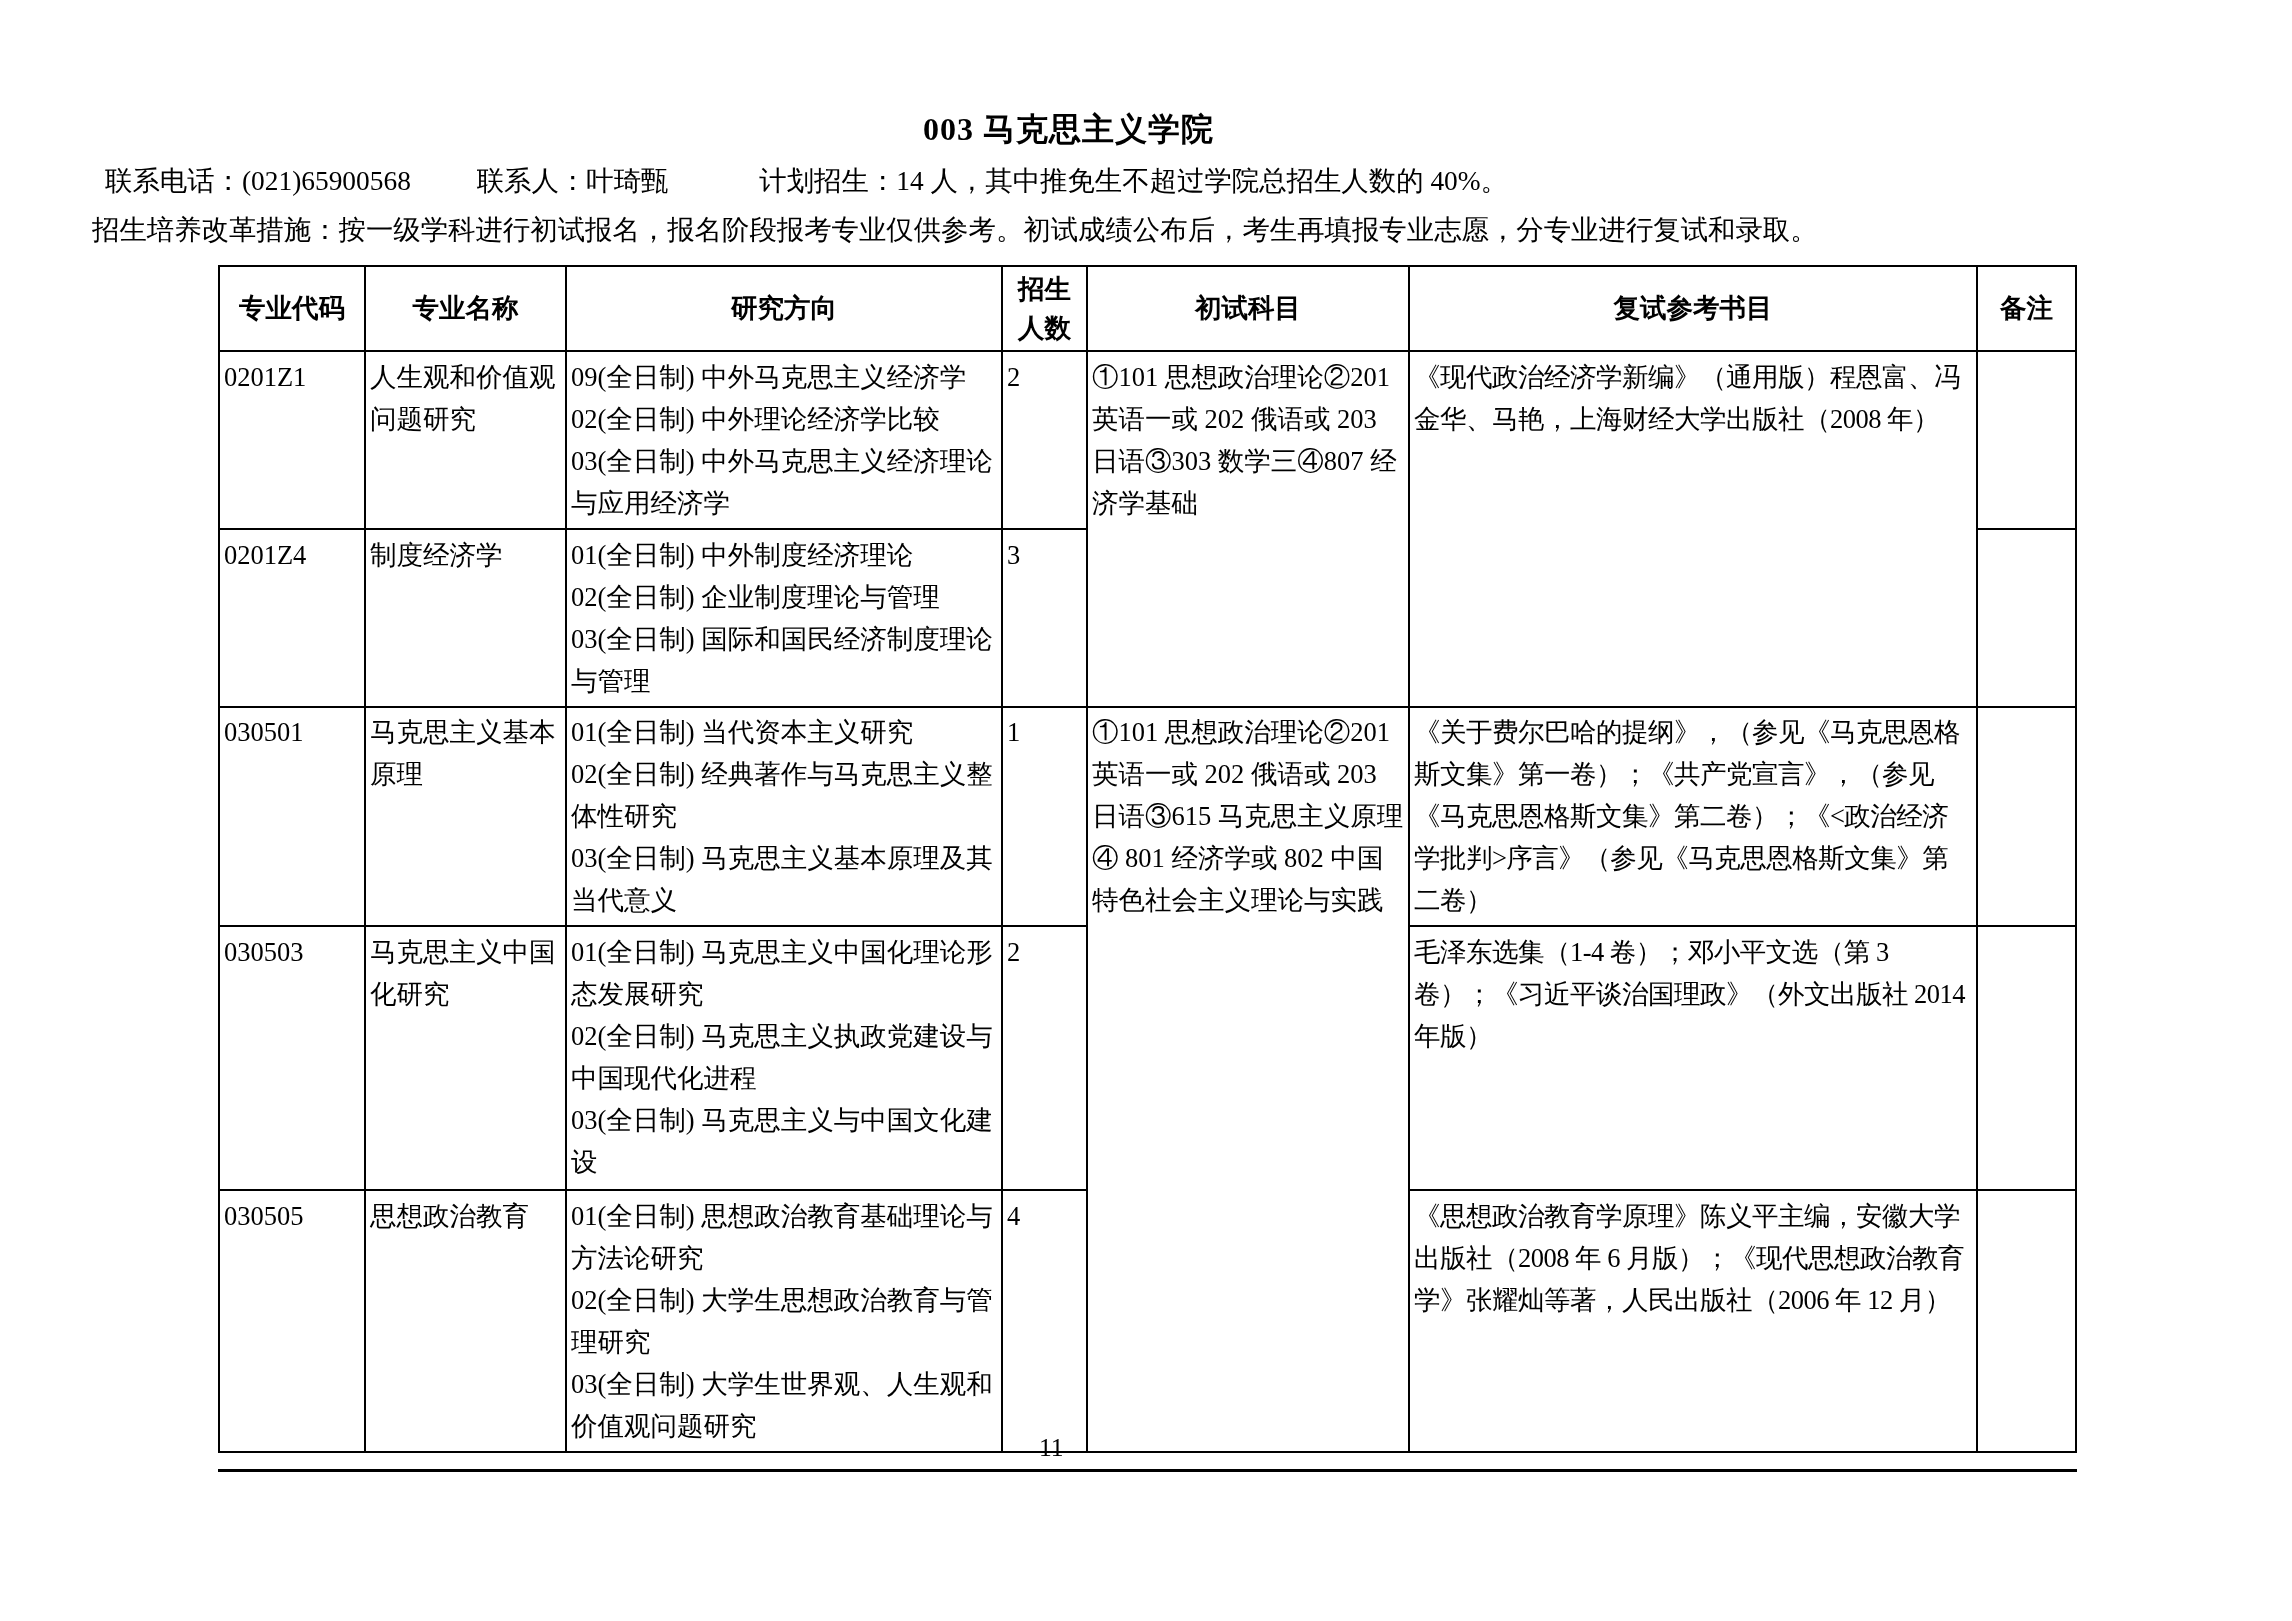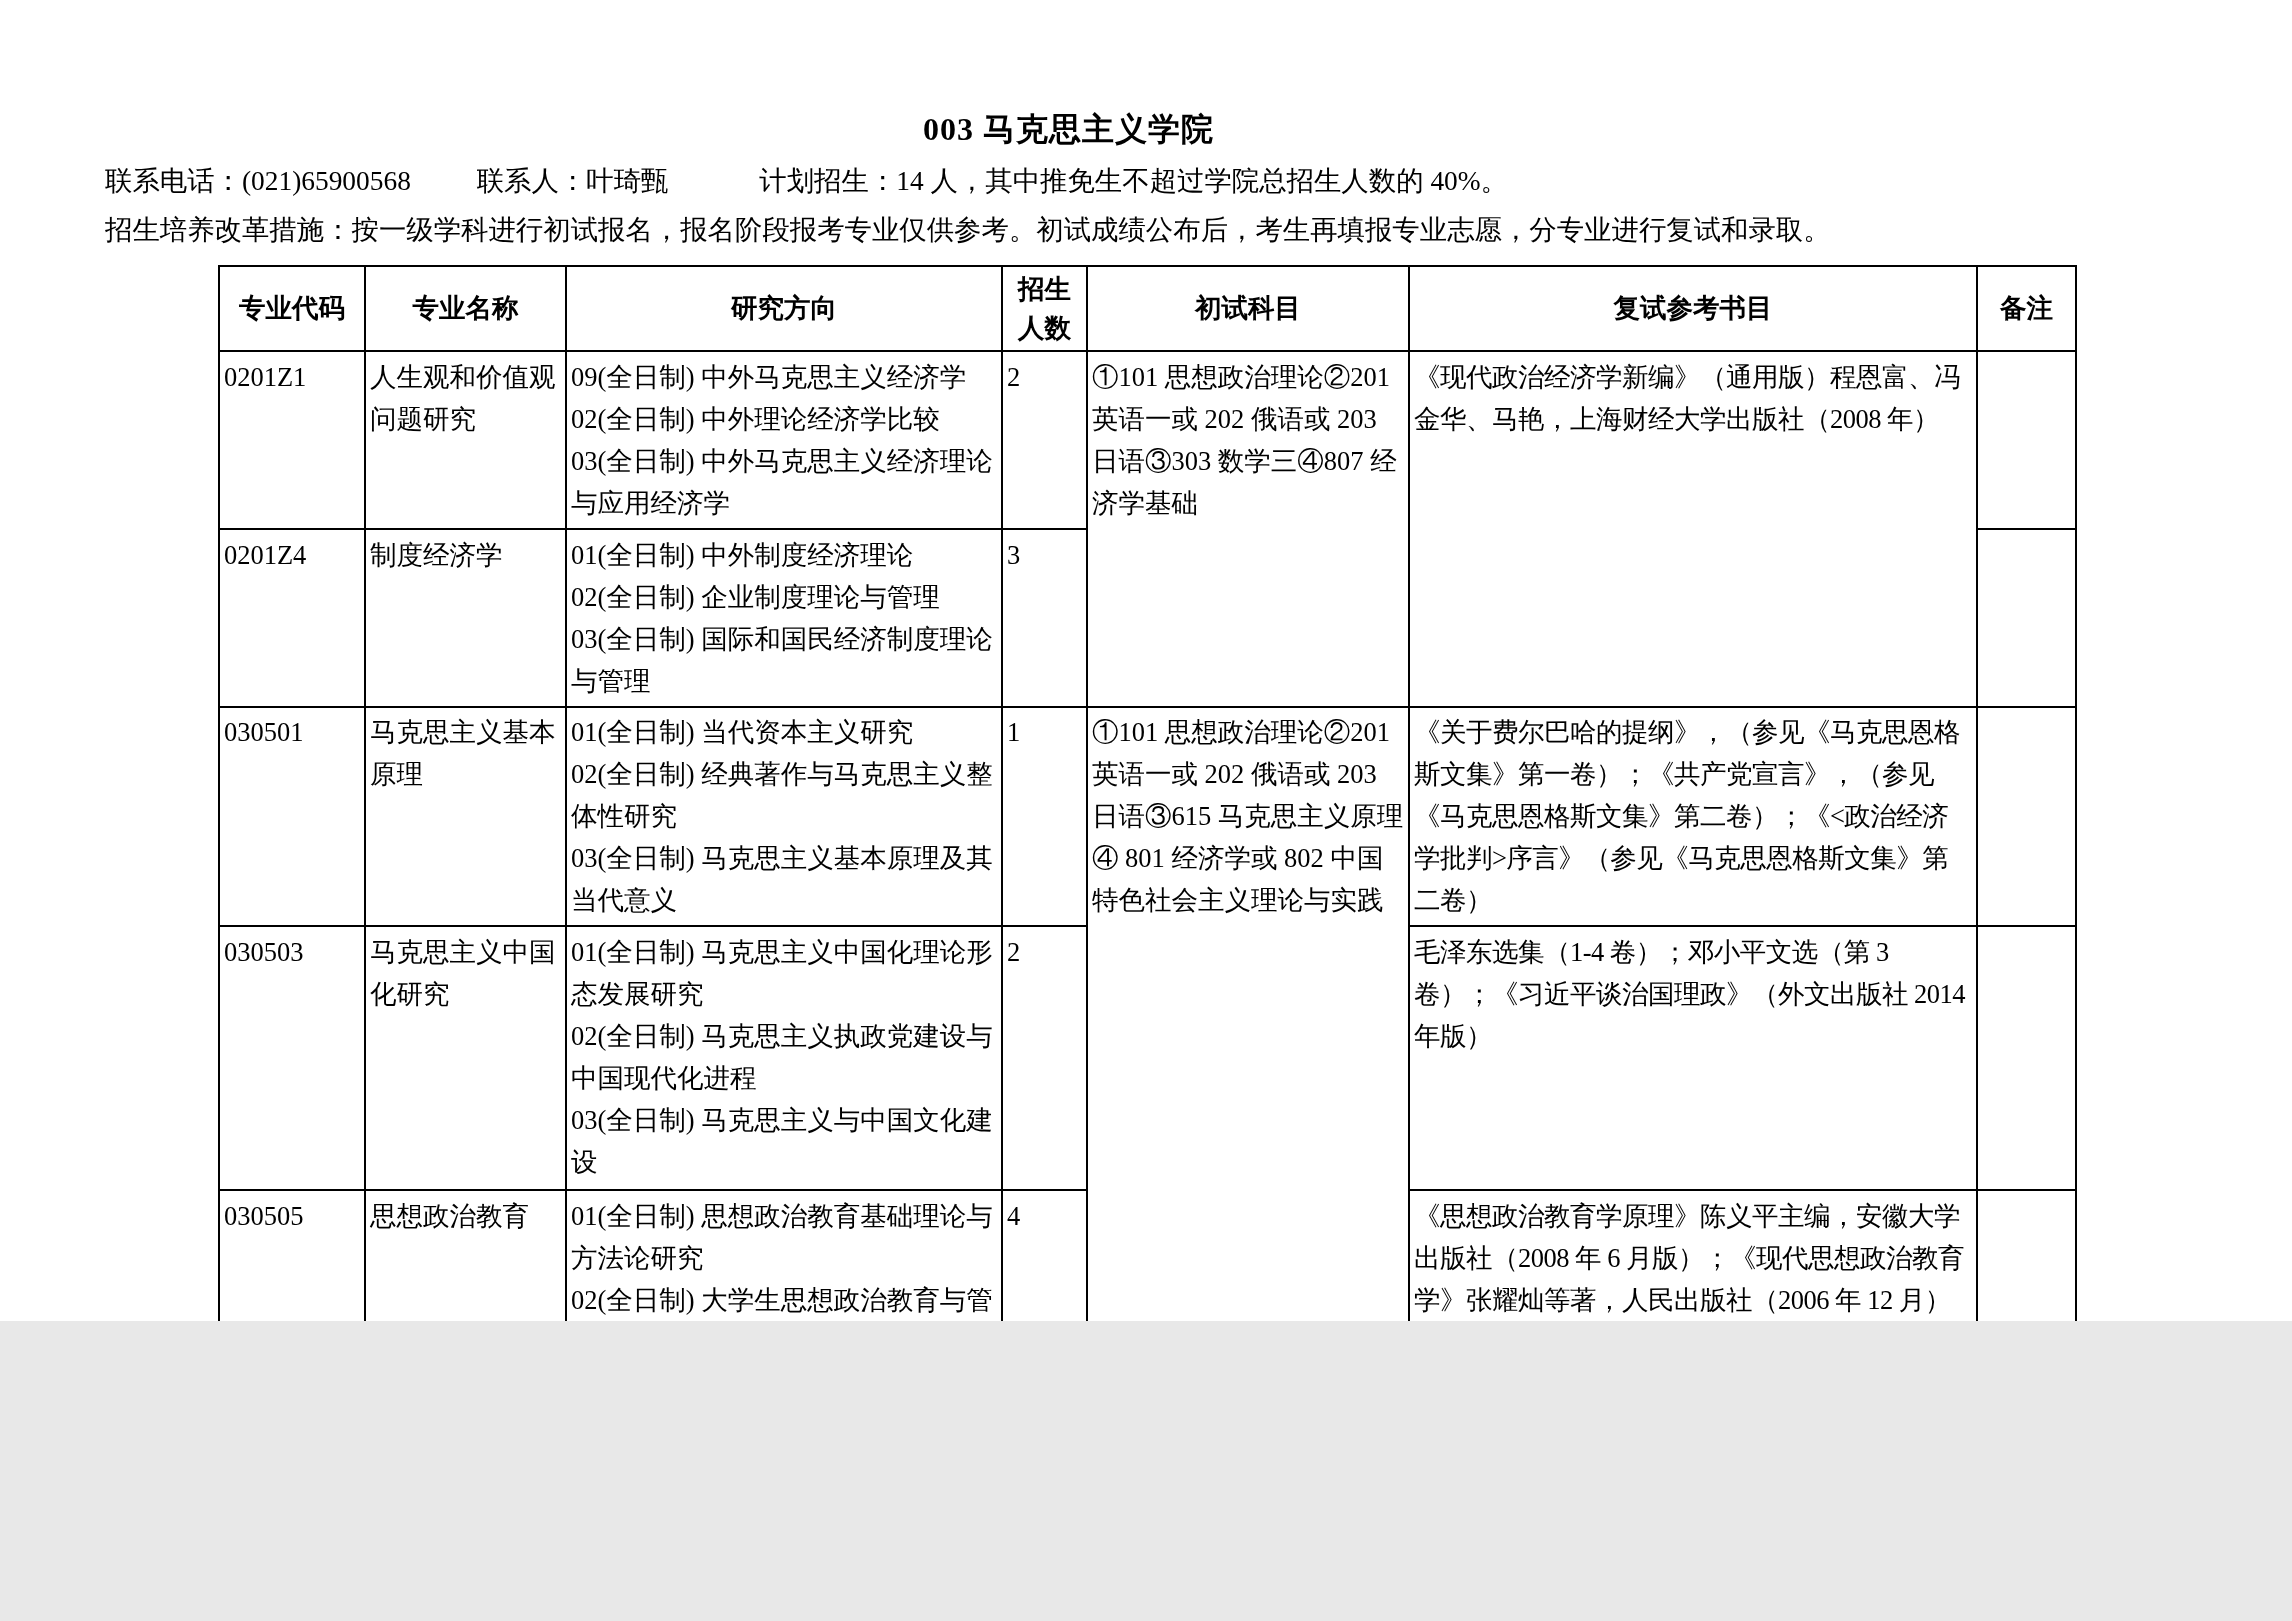--- a/index.html
+++ b/index.html
@@ -1,33 +1,33 @@
 <!DOCTYPE html>
 <html><head>
 <meta charset="utf-8">
 <style>
   html,body{margin:0;padding:0;background:#e8e8e8;}
   .page{
     position:relative;
-    width:2293px;height:1321px;
+    width:2293px;height:1621px;
     background:#ffffff;
     font-family:"Liberation Serif","DejaVu Serif",serif;
     color:#000;
     overflow:hidden;
   }
   .doc-title{
     position:absolute;top:108px;left:0;width:2137px;
     text-align:center;
     font-size:32px;font-weight:bold;
     letter-spacing:1px;
   }
   .intro-line1{position:absolute;top:163px;left:105px;font-size:27.4px;white-space:nowrap;}
   .intro-line1 .seg1{margin-right:59px;}
   .intro-line1 .seg2{margin-right:84px;}
-  .intro-line2{position:absolute;top:212px;left:105px;font-size:27.4px;white-space:nowrap;}
+  .intro-line2{position:absolute;top:212px;left:92px;font-size:27.4px;white-space:nowrap;}
   .table-wrap{
     position:absolute;left:218px;top:265px;
     border-bottom:3.9px solid #000;
     padding-bottom:16px;
   }
   table.catalog{
     border-collapse:collapse;table-layout:fixed;
     width:1857px;
     border:2.9px solid #000;
   }

